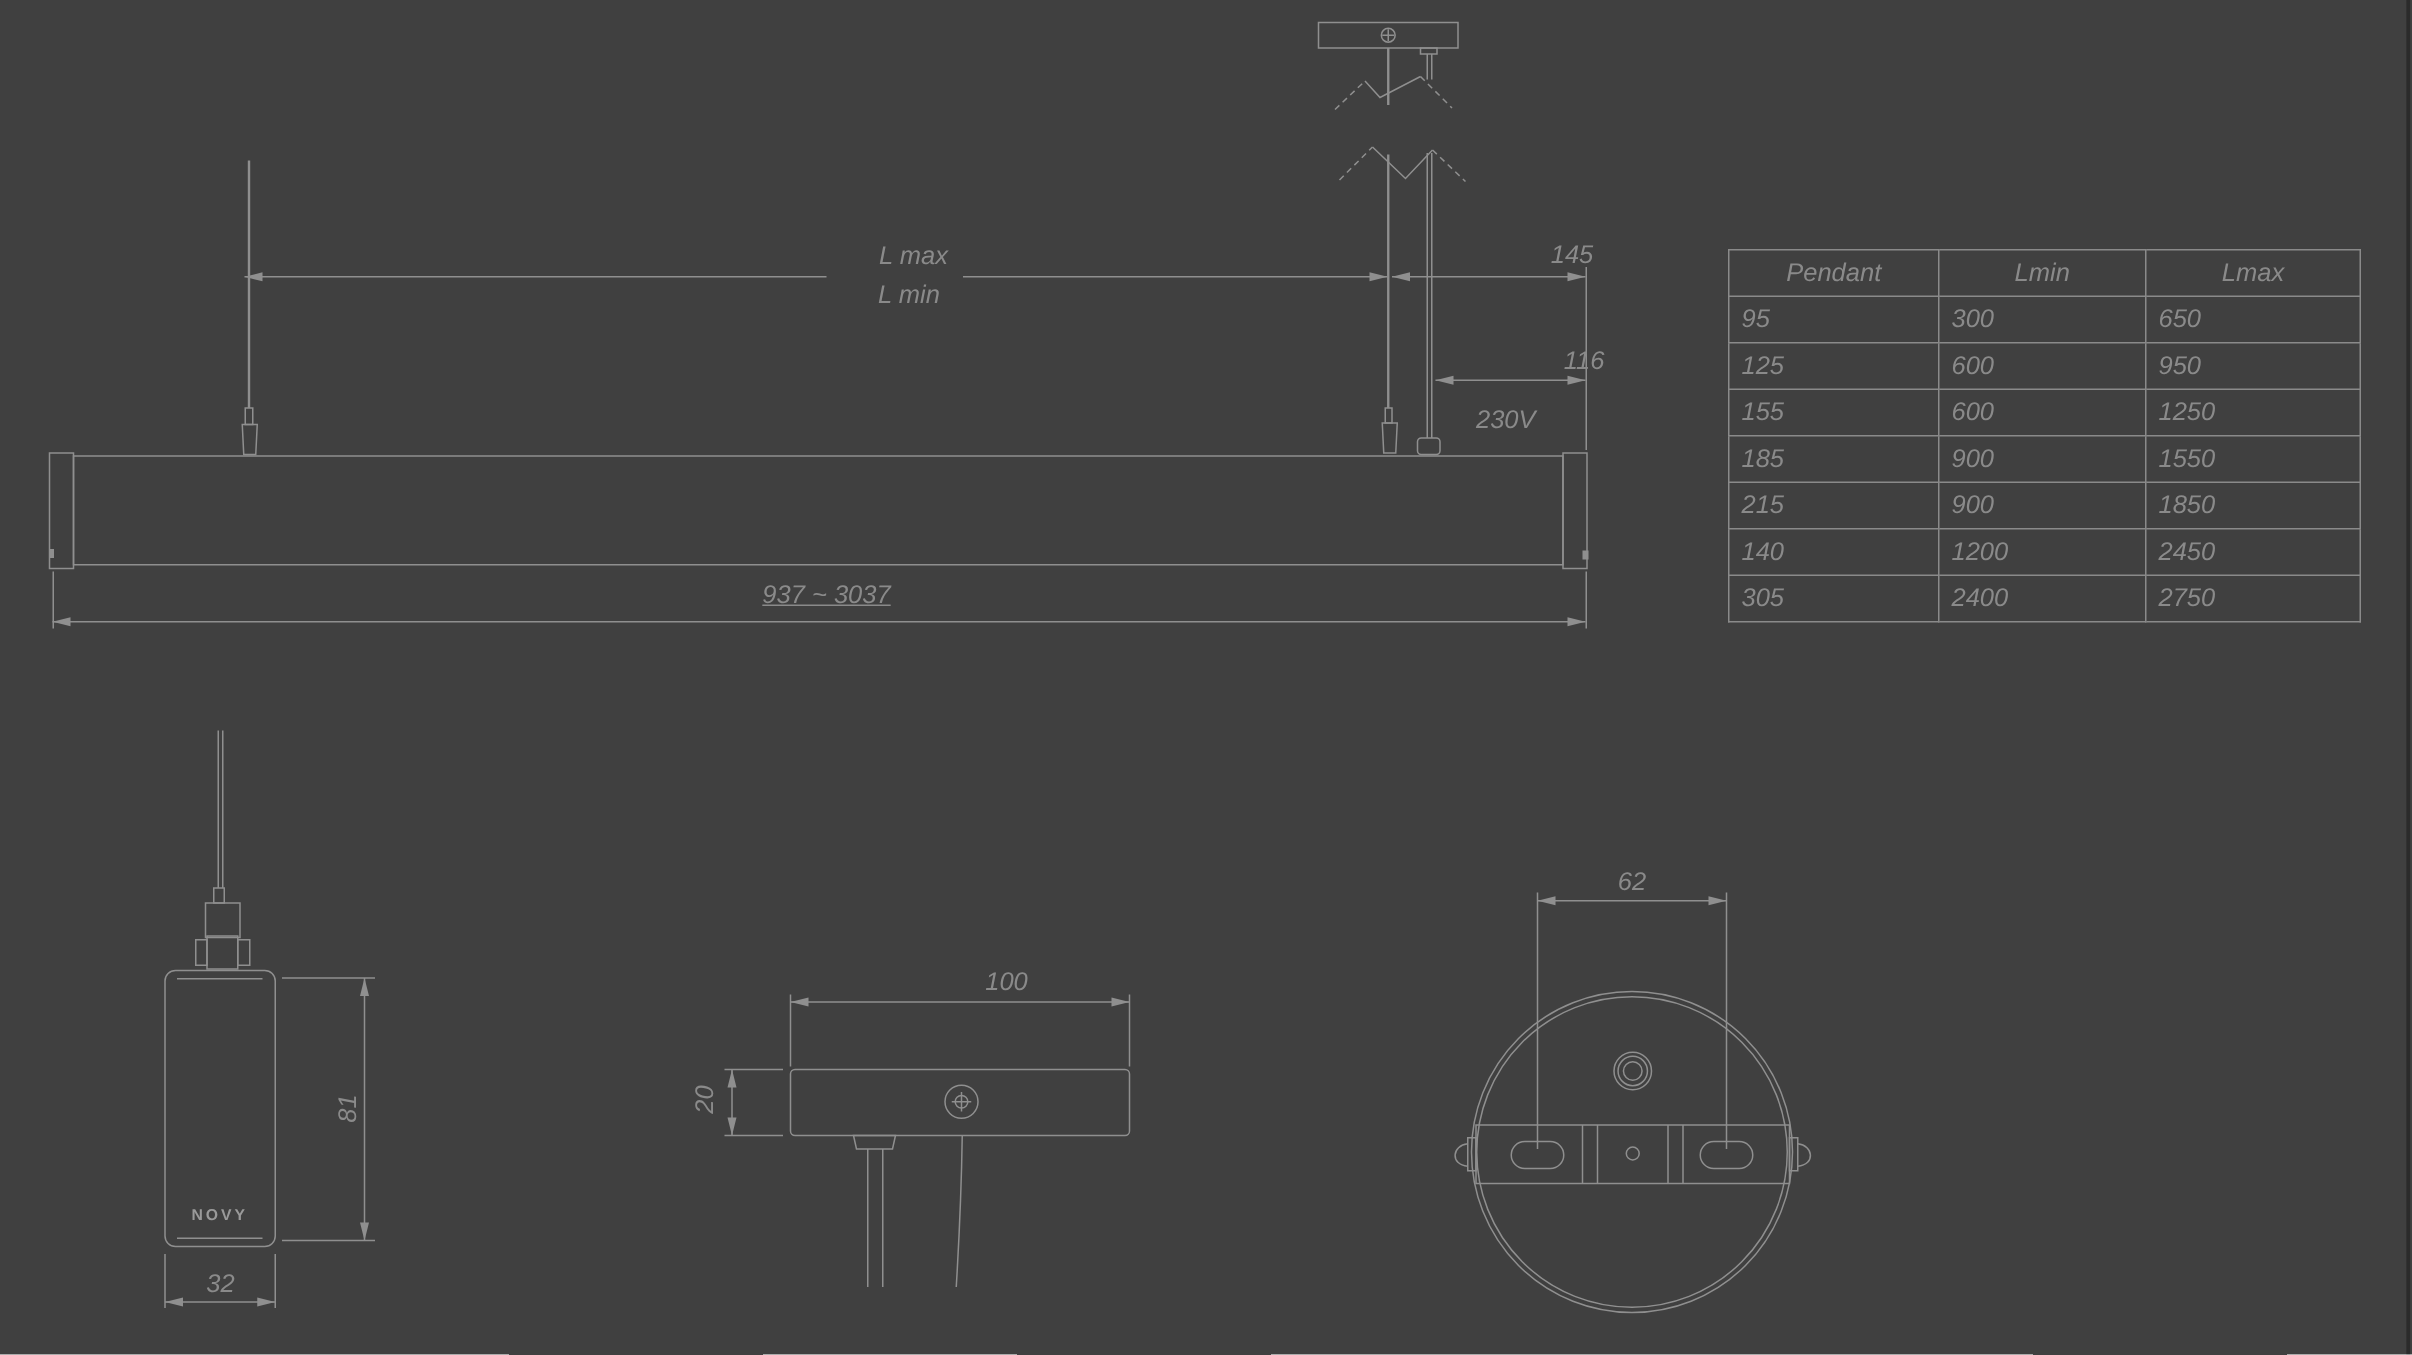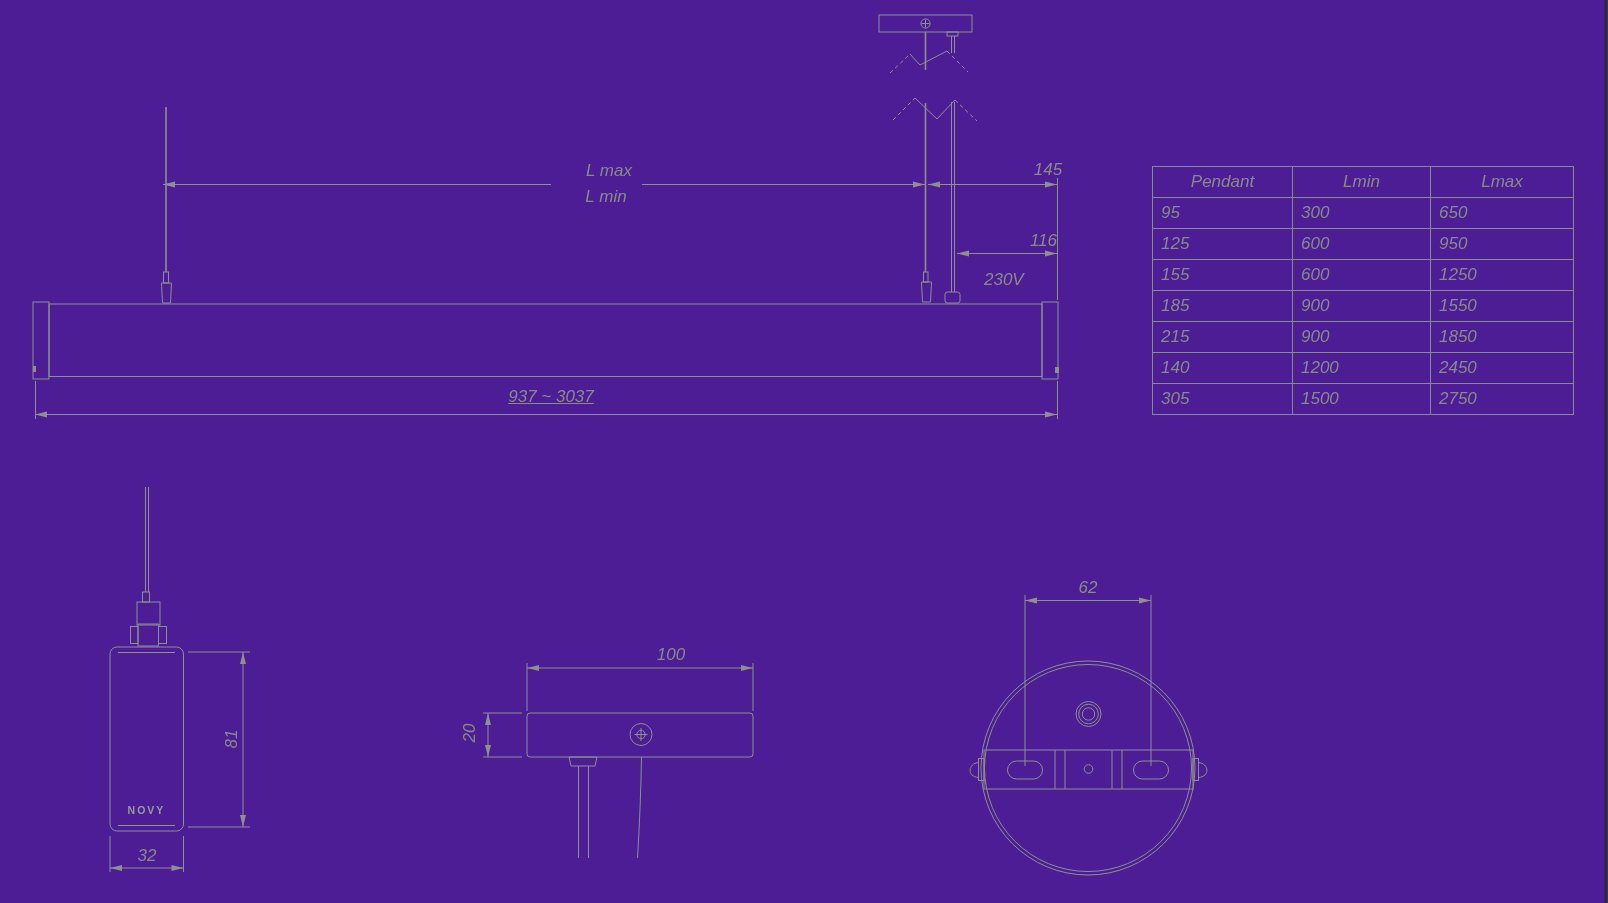--- a/index.html
+++ b/index.html
@@ -1,17 +1,17 @@
 <!DOCTYPE html>
 <html><head>
 <meta charset="utf-8">
 <style>
   html,body { margin:0; padding:0; background:#ffffff; }
   .stage {
-    position:relative; width:1608px; height:903px; background:#4c1d95;
+    position:relative; width:1608px; height:903px; background:#404040;
     font-family:"Liberation Sans", sans-serif; overflow:hidden;
   }
   svg.draw { position:absolute; left:0; top:0; }
   svg.draw * { stroke:#8f8f8f; fill:none; stroke-width:1; }
   svg.draw .arr { fill:#8f8f8f; stroke:none; }
   svg.draw .dash { stroke-dasharray:4 3; }
   svg.draw .wire { stroke-width:1.6; }
   svg.draw .mark { fill:#8f8f8f; stroke:none; }
   svg.draw .edge { stroke:#2b2b2b; stroke-width:2.5; }
   .dim-label {
@@ -191,21 +191,21 @@
         <path d="M1198.5,762.5 C1209,763.5 1210.5,776.5 1198.5,777.5"></path>
       </g>
     </g>
 
     <line class="edge" x1="1605.5" y1="0" x2="1605.5" y2="903"></line>
   </svg>
 
   <div class="dim-label" style="left:559px; top:161px; width:100px;">L max</div>
   <div class="dim-label" style="left:556px; top:187px; width:100px;">L min</div>
   <div class="dim-label" style="left:953px; top:160px; width:100px;padding-left:45px;">145</div>
-  <div class="dim-label" style="left:957px; top:231px; width:100px;text-align:right;">116</div>
+  <div class="dim-label" style="left:1006px; top:231px; width:100px;">116</div>
   <div class="dim-label" style="left:957px; top:270px; text-align:left;margin-left:27px;">230V</div>
   <div class="dim-label" style="left:471px; top:387px; width:160px;text-decoration:underline;">937 ~ 3037</div>
 
   <div class="dim-label rot" style="left:202px; top:727px; width:60px; height:24px; line-height:24px;">81</div>
   <div class="dim-label" style="left:127px; top:846px; width:40px;">32</div>
   <div class="brand-label" style="left:116px; top:804px; width:61px;">NOVY</div>
 
   <div class="dim-label" style="left:621px; top:645px; width:100px;">100</div>
   <div class="dim-label rot" style="left:440px; top:721px; width:60px; height:24px; line-height:24px;">20</div>
 
@@ -248,19 +248,19 @@
       <td>900</td>
       <td>1850</td>
     </tr>
     <tr>
       <td>140</td>
       <td>1200</td>
       <td>2450</td>
     </tr>
     <tr>
       <td>305</td>
-      <td>1500</td>
+      <td>2400</td>
       <td>2750</td>
     </tr>
   </tbody>
     </table>
 
 </div>
 
 </body></html>

